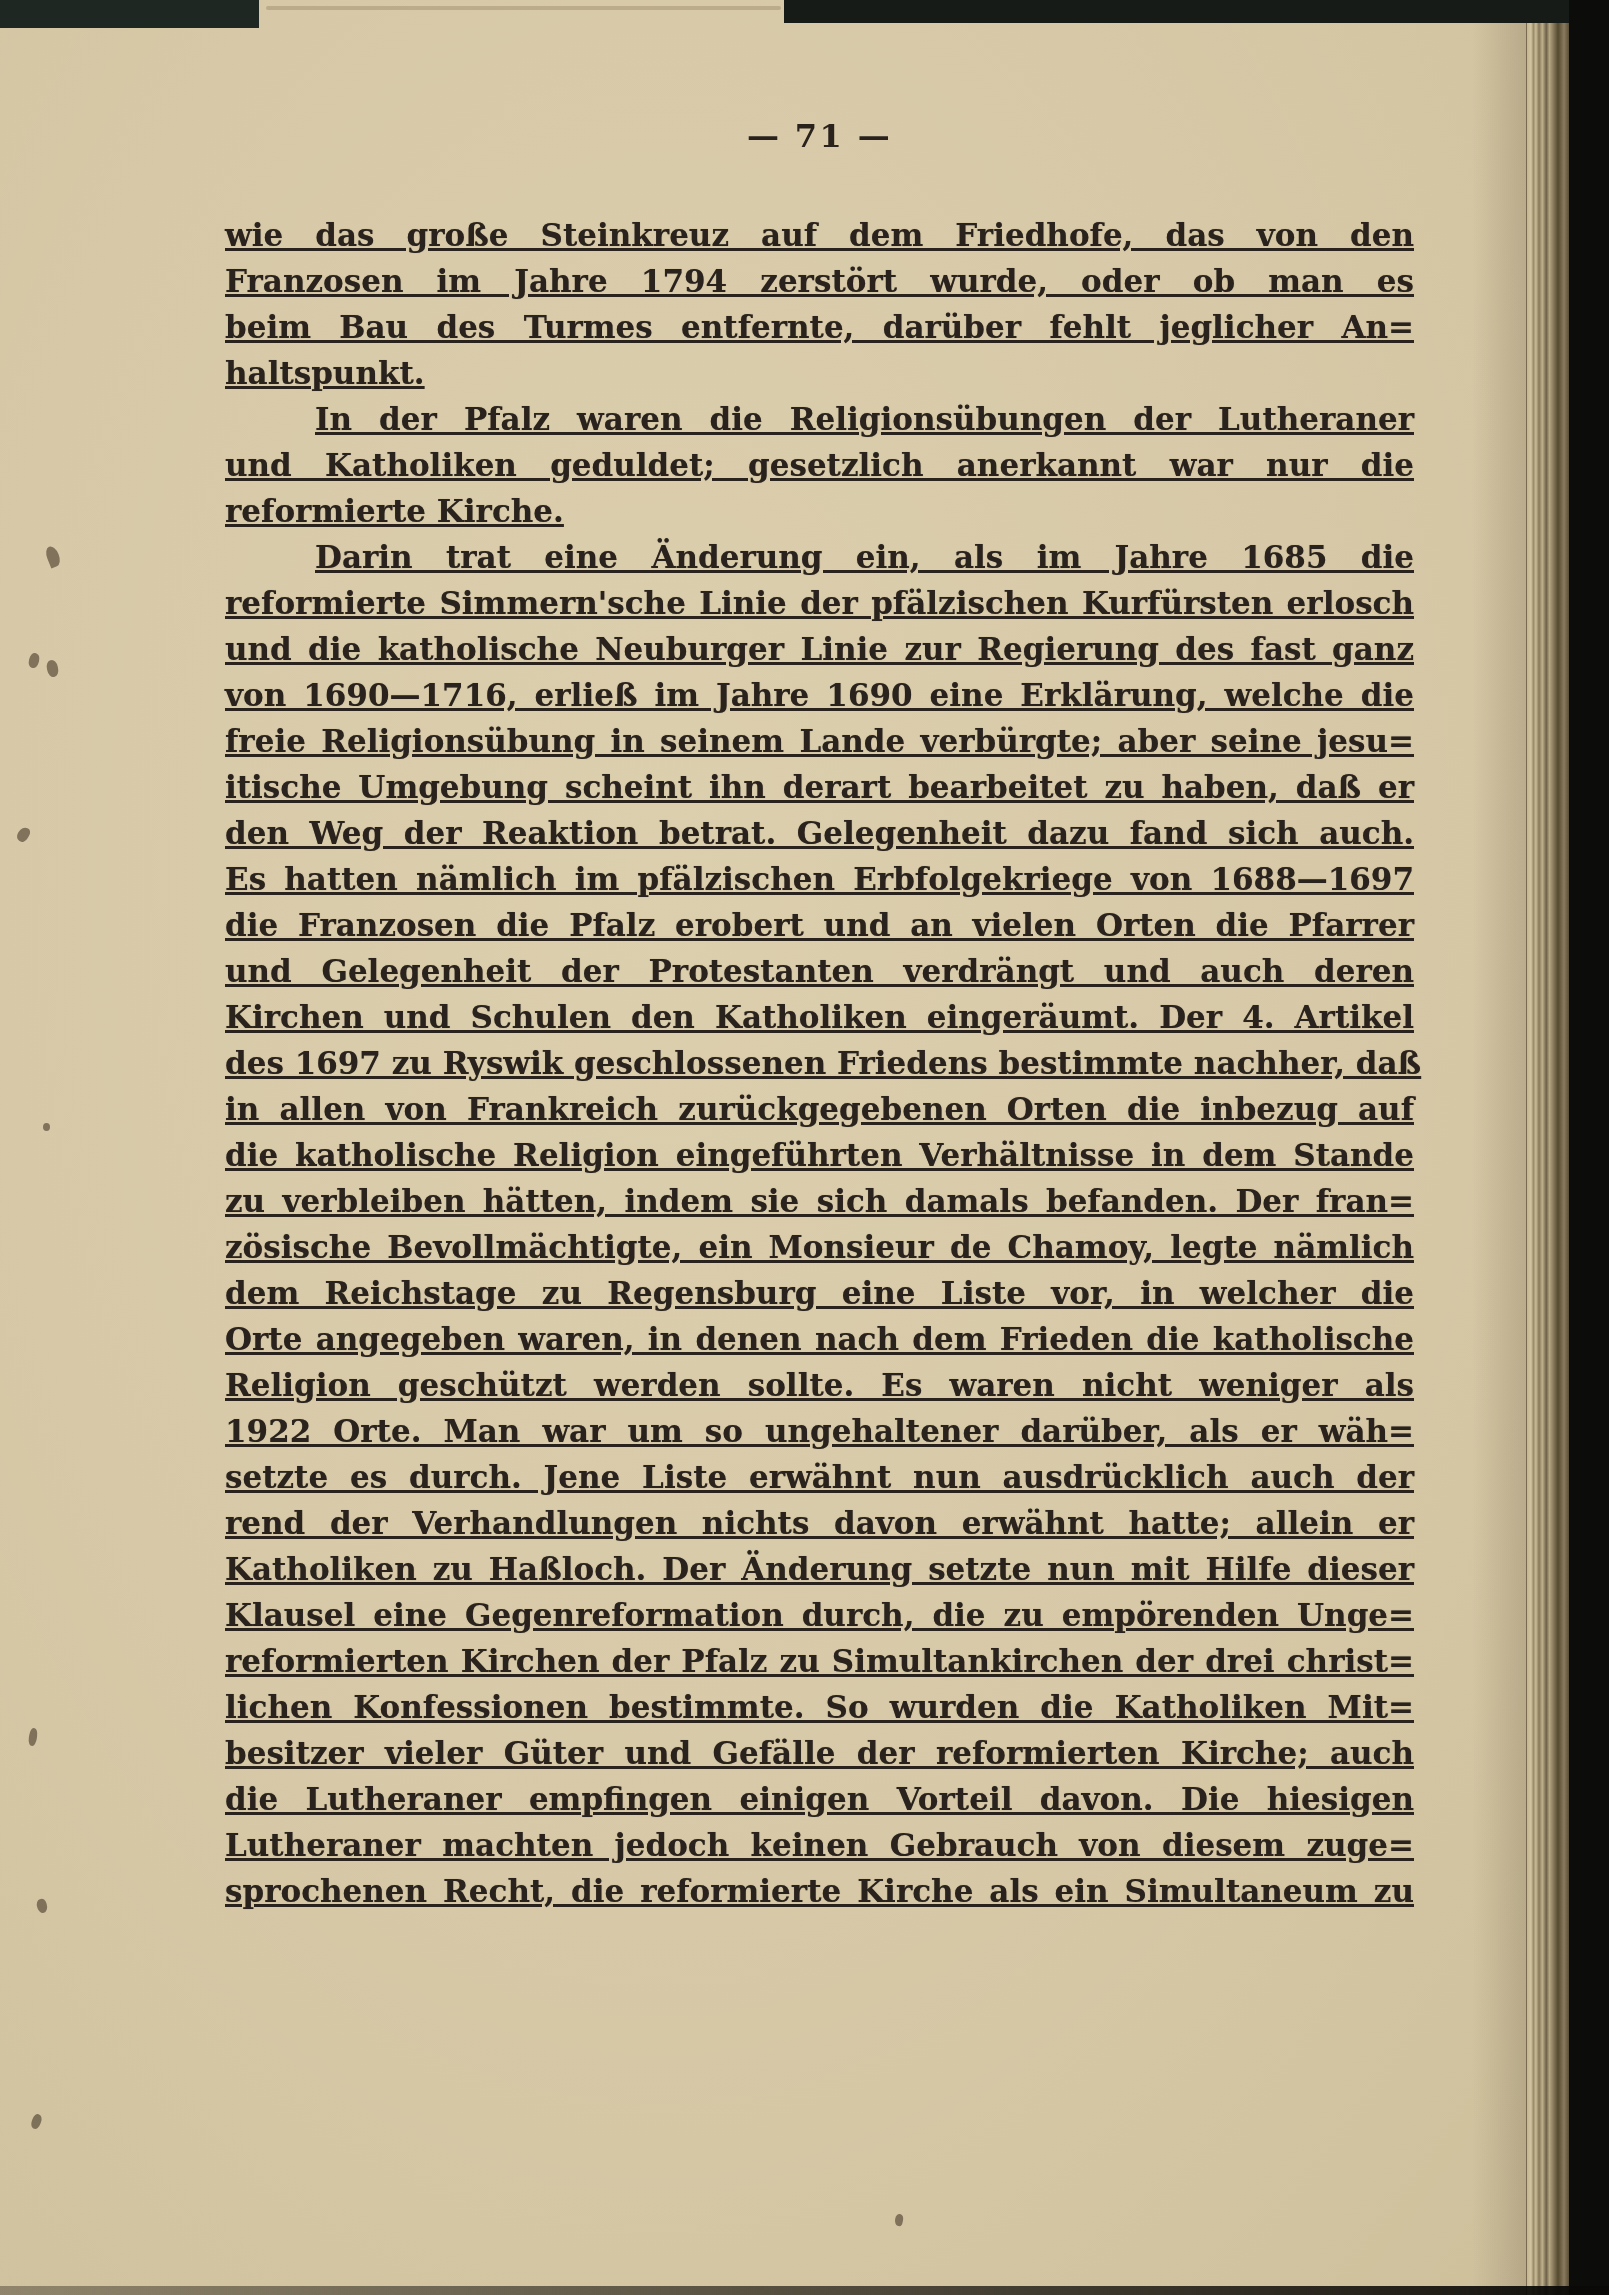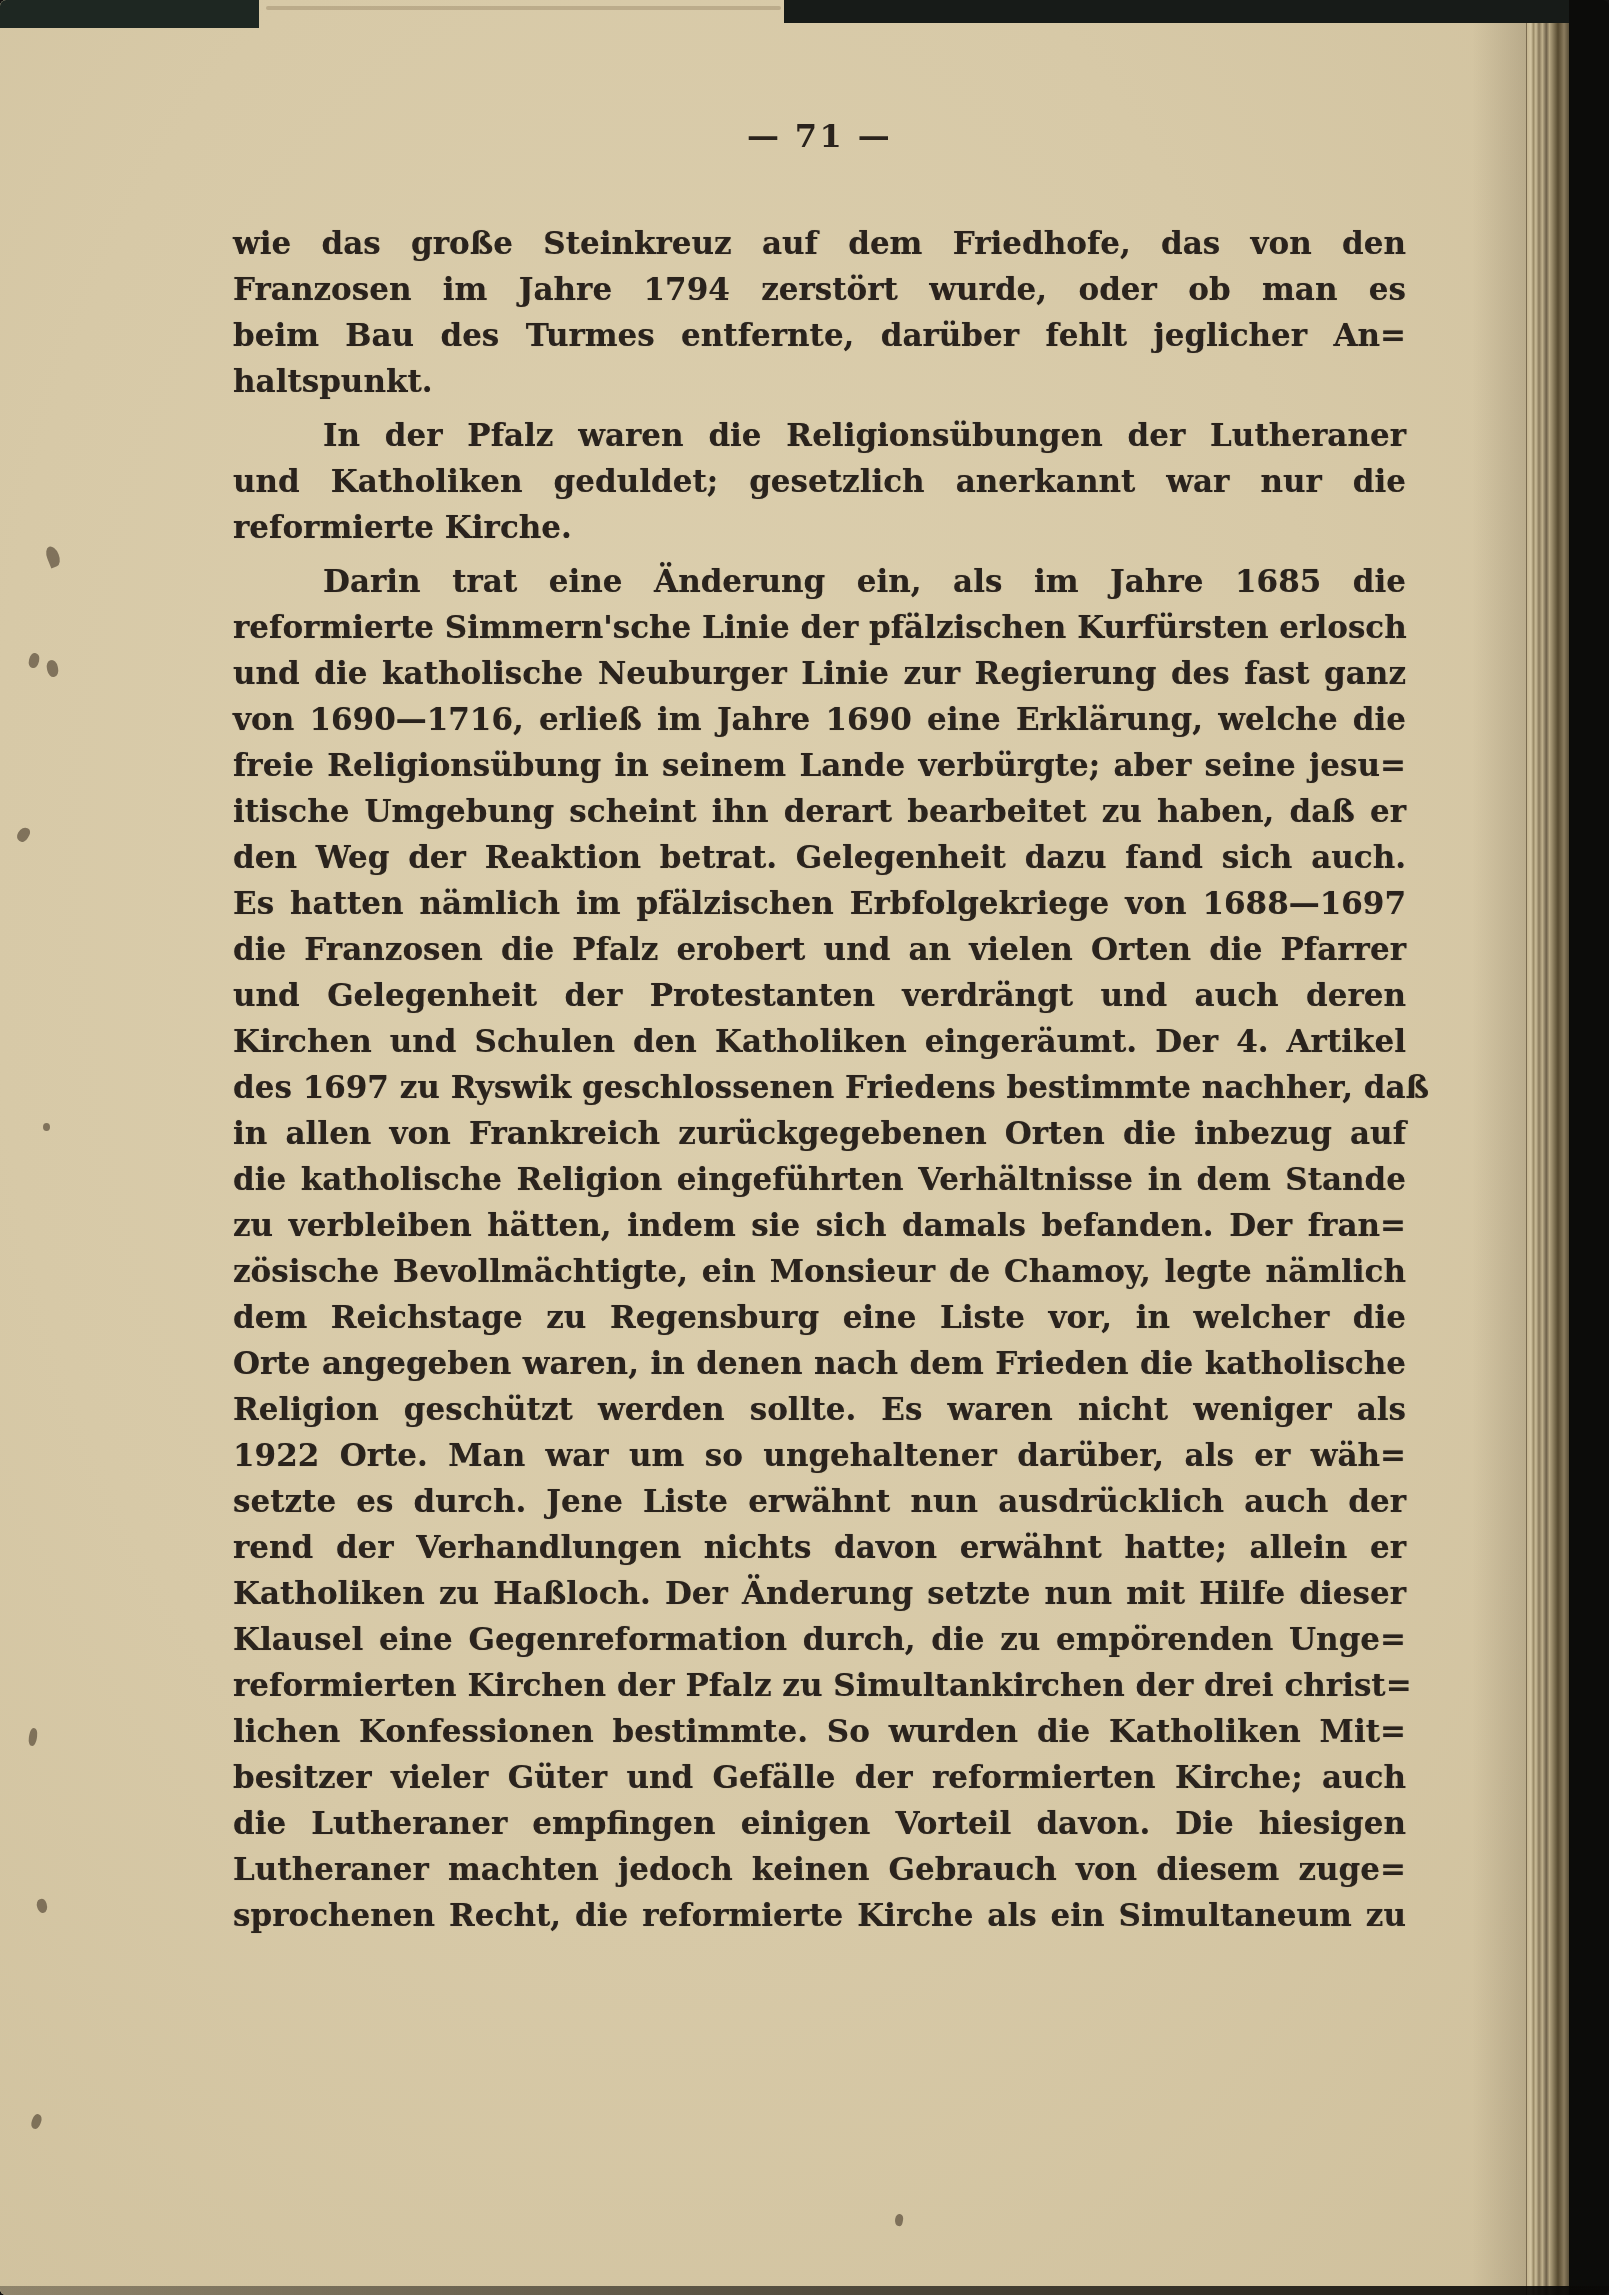--- a/index.html
+++ b/index.html
@@ -7,21 +7,20 @@
     padding: 0;
     background: #121110;
   }
   #photo {
     position: relative;
     width: 1609px;
     height: 2295px;
     overflow: hidden;
     background: #121110;
     font-family: "DejaVu Serif", "Liberation Serif", serif;
-    border-radius: 6px;
   }
   
   #paper {
     position: absolute;
     left: 0; top: 0;
     width: 1571px; height: 2295px;
     background:
       radial-gradient(ellipse at 42% 38%, #dccfae 0%, #d7c9a7 52%, #cfc09c 100%);
   }
   
@@ -72,21 +71,21 @@
   
   #text-block {
     position: absolute;
     left: 225px; top: 212px;
     width: 1189px;
     color: #2a231d;
     font-size: 31px;
     font-weight: 700;
     text-shadow: 0 0 0.8px rgba(42,35,28,0.45);
   }
-  .paragraph { margin: 8px; padding: 0; }
+  .paragraph { margin: 0; padding: 0; text-decoration: underline; }
   .line {
     height: 46px;
     line-height: 46px;
     white-space: nowrap;
     text-align: justify;
     text-align-last: justify;
     overflow: visible;
   }
   .line.indent { padding-left: 90px; }
   .line.last   { text-align-last: left; }

